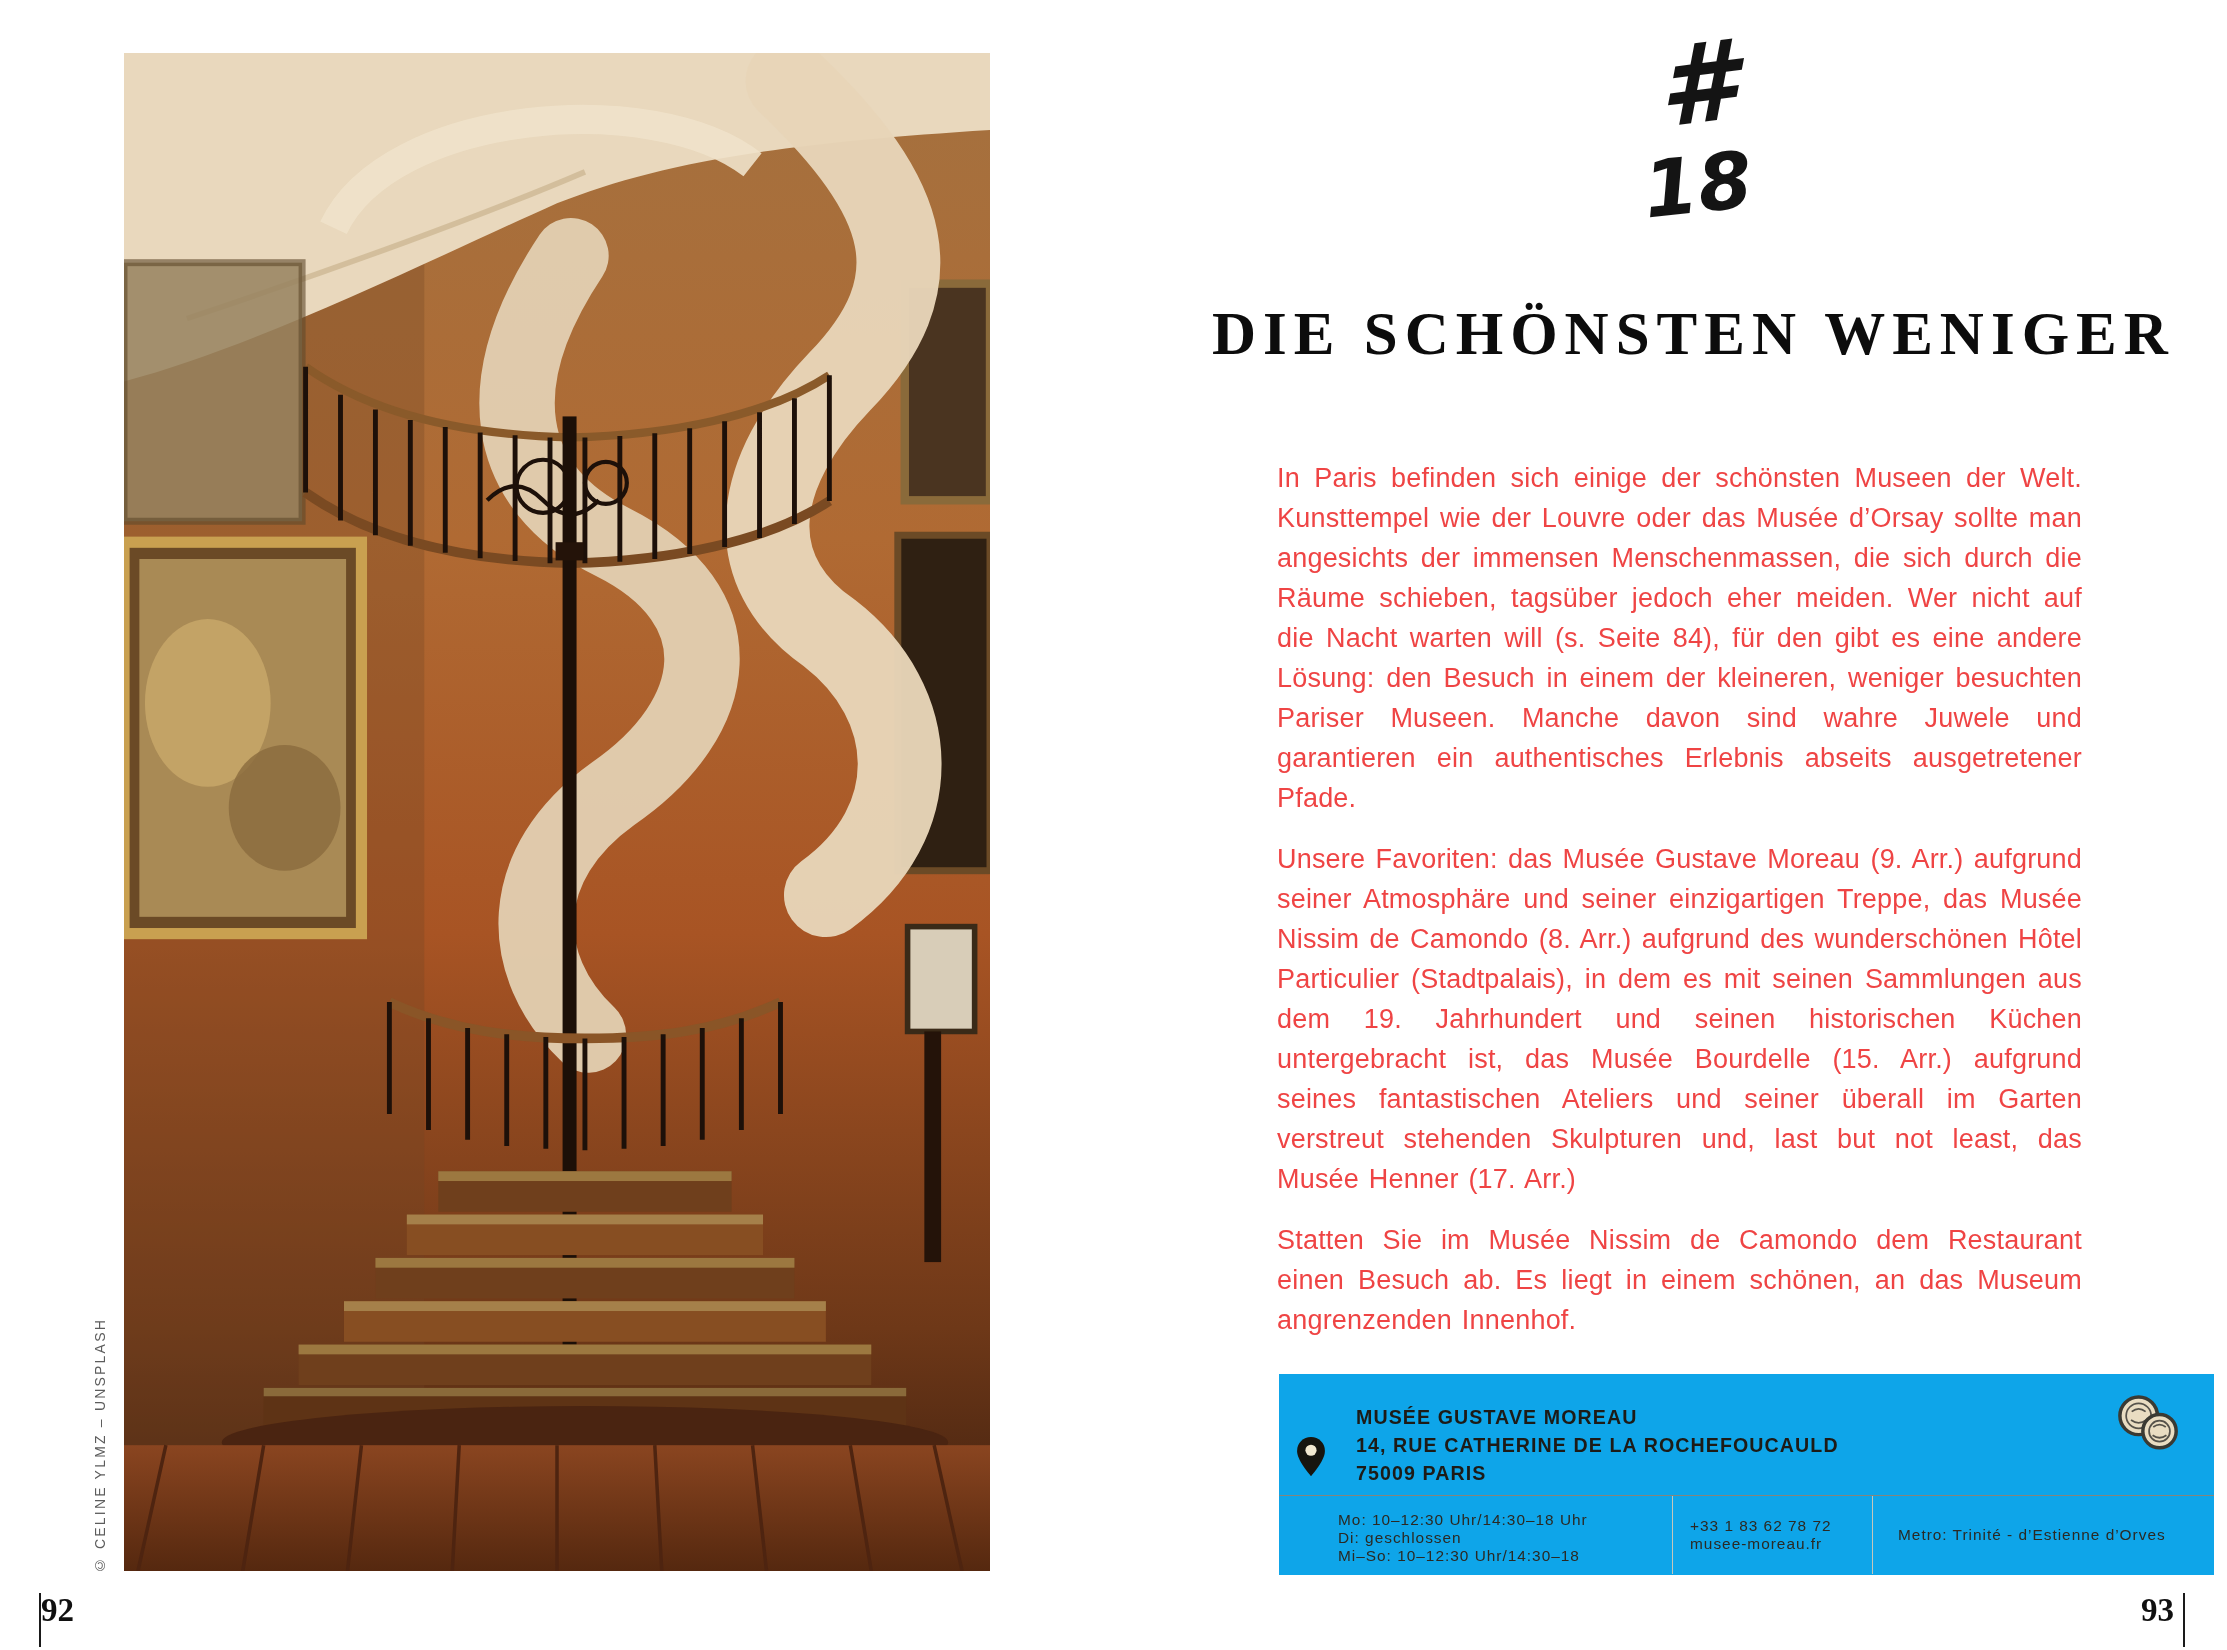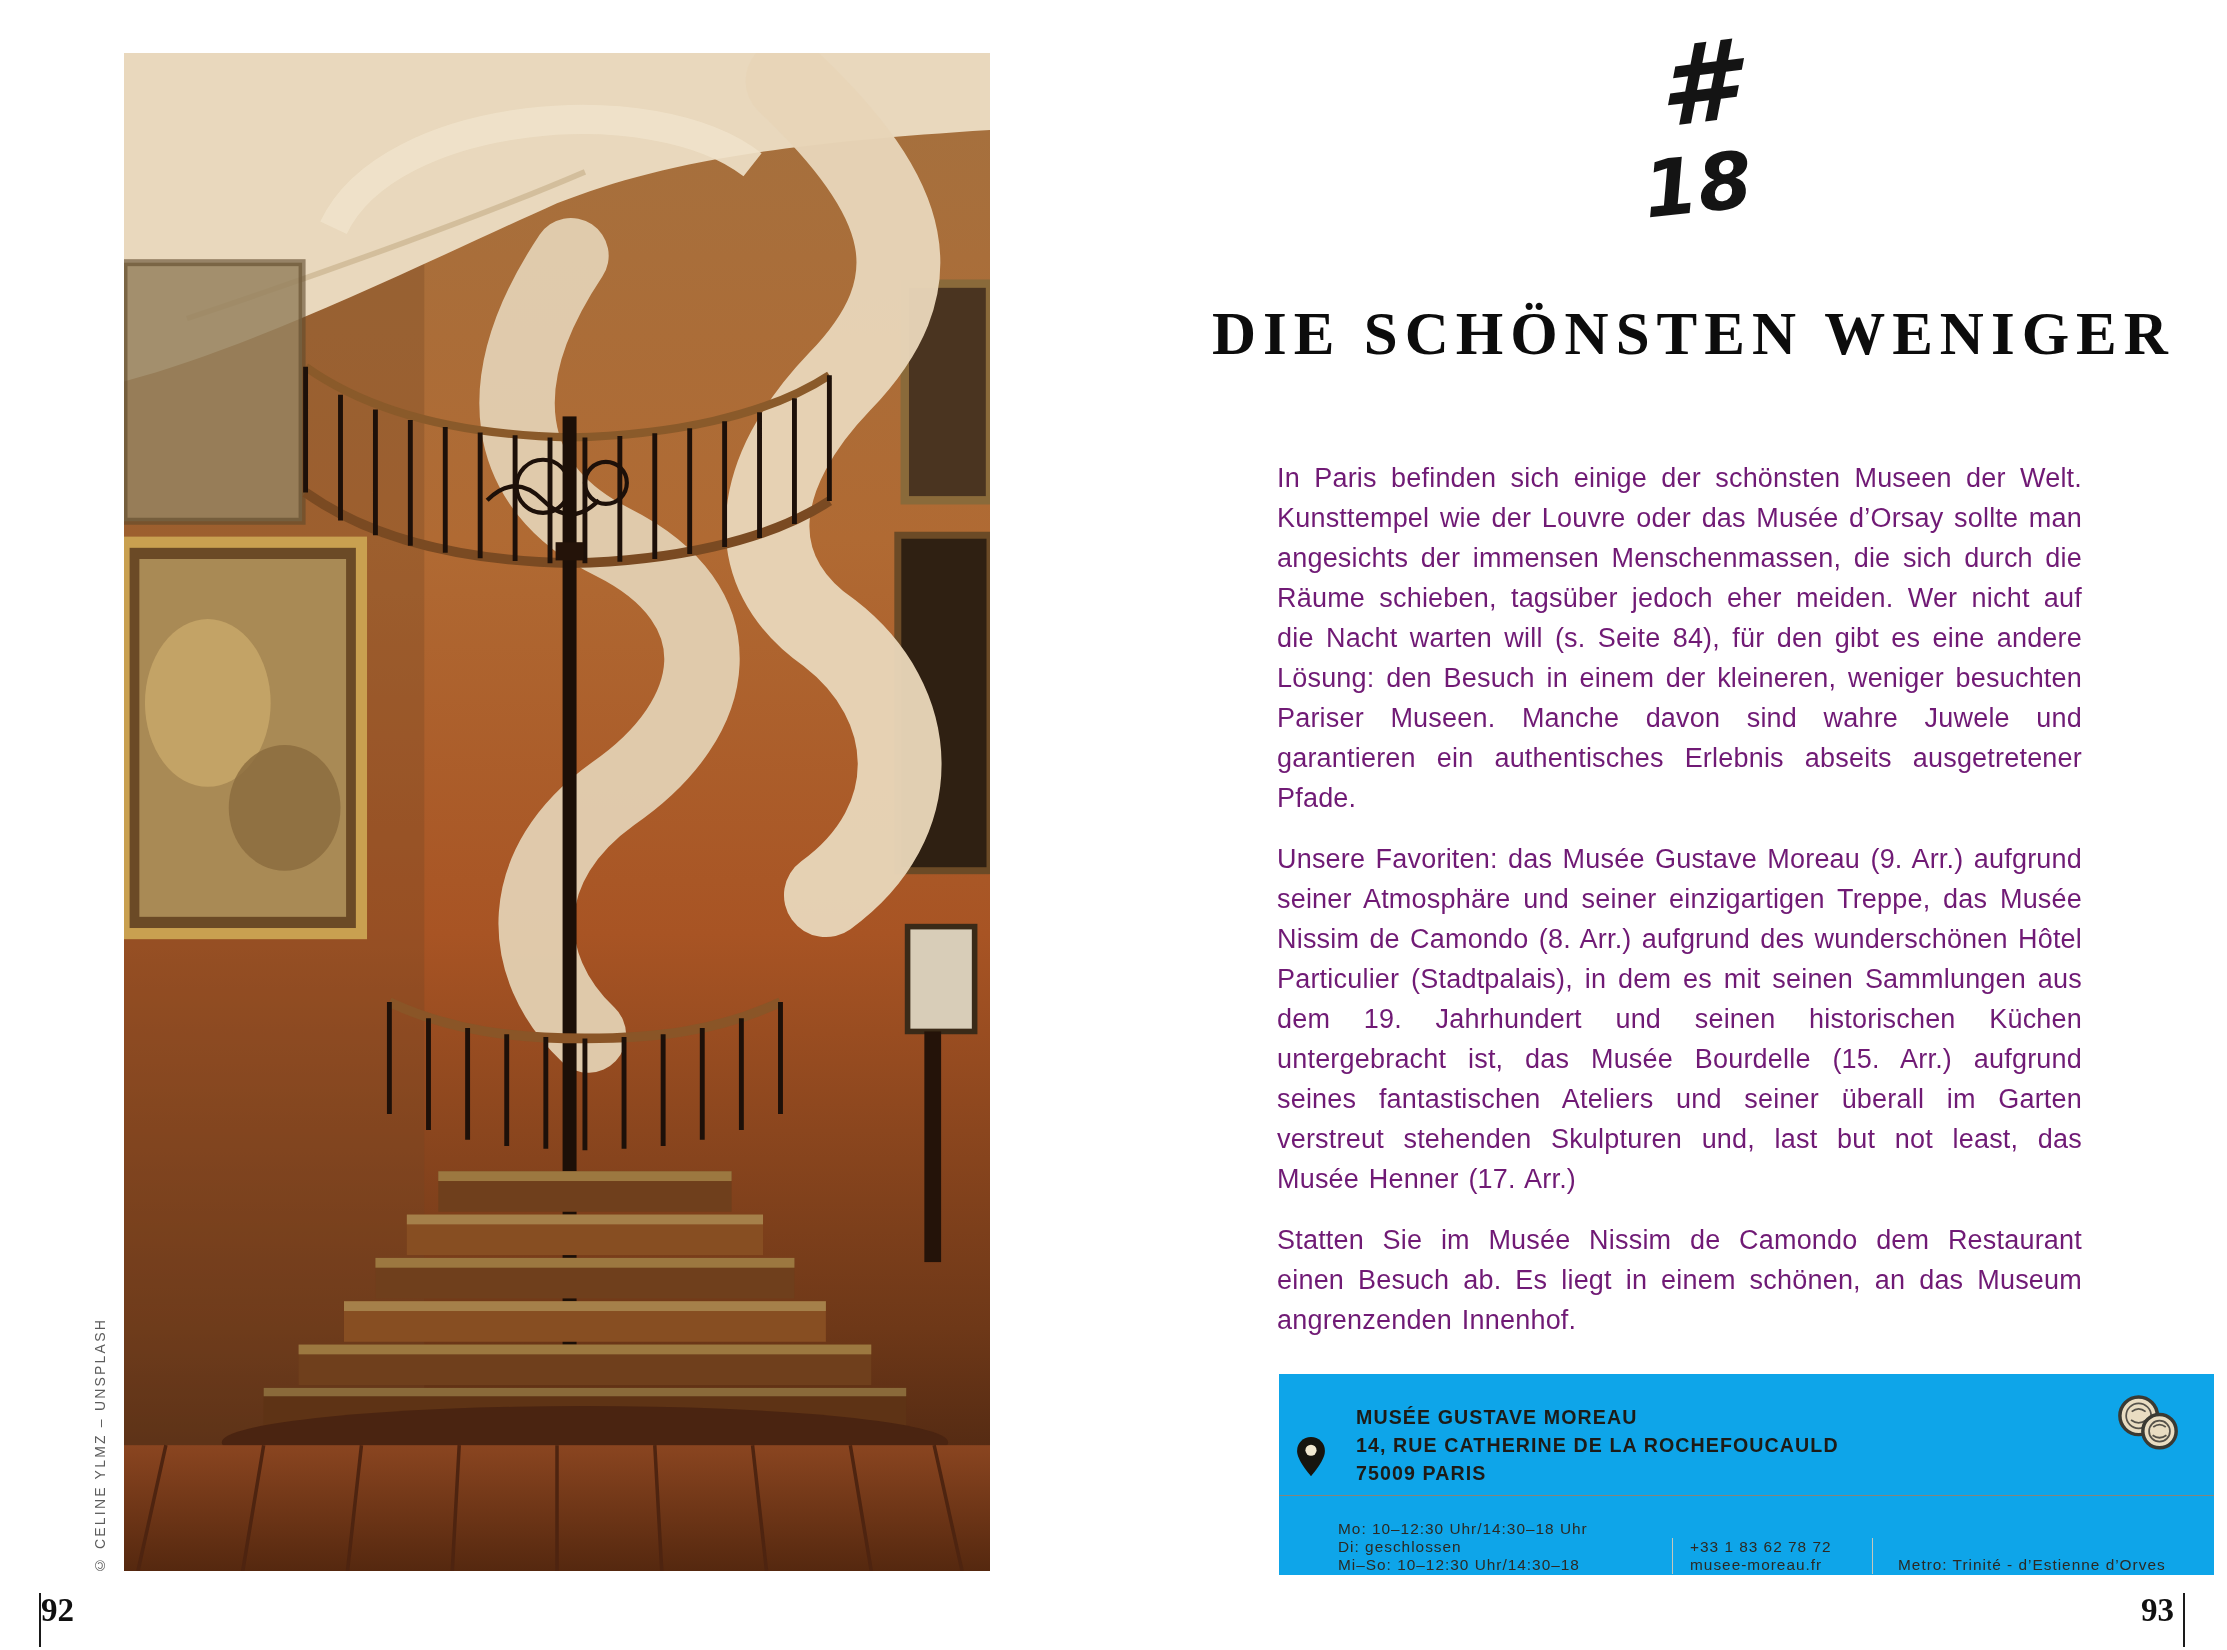--- a/index.html
+++ b/index.html
@@ -58,21 +58,21 @@
     font-size: 61px; line-height: 63px; letter-spacing: 7px; white-space: nowrap;
   }
   .title-line2 {
     font-family: "Liberation Serif", serif; font-weight: normal;
     font-size: 61px; line-height: 63px; letter-spacing: 8.4px; white-space: nowrap;
     color: #121212;
   }
 
   .body-col {
     position: absolute; left: 1277px; top: 458px; width: 805px;
-    font-size: 27px; line-height: 40px; color: #701a75;
+    font-size: 27px; line-height: 40px; color: #ef4444;
     text-align: justify; letter-spacing: 0.2px; word-spacing: 2.1px;
   }
   .body-col p { margin: 0 0 21px 0; }
   .body-col p:last-child { margin-bottom: 0; }
 
   
   .infobox {
     position: absolute; left: 1279px; top: 1374px;
     width: 935px; height: 201px; background: #0ea5e9;
     color: #26241f;
@@ -82,21 +82,21 @@
     border-bottom: 1.4px solid #85857c;
   }
   .pin-icon { position: absolute; left: 17.5px; top: 63px; width: 28px; height: 39px; }
   .venue-block { position: absolute; left: 77px; top: 29px; }
   .venue-line {
     font-weight: bold; font-size: 19.6px; line-height: 28px;
     letter-spacing: 1.1px; color: #1d1b17; white-space: nowrap;
   }
   .coins-icon { position: absolute; right: 32px; top: 21px; width: 70px; height: 57px; }
 
-  .infobox-row { display: flex; height: 78px; align-items: flex-end; }
+  .infobox-row { display: flex; height: 78px; }
   .infobox-cell { box-sizing: border-box; }
   .cell-hours { width: 393px; padding: 15.4px 0 0 59px; }
   .cell-contact { width: 201px; border-left: 1.4px solid #c6c6ba; border-right: 1.4px solid #c6c6ba;
                   display: flex; flex-direction: column; justify-content: center; padding-left: 17px; }
   .cell-metro { width: 339px; display: flex; align-items: center; padding-left: 25px; }
   .small-line { font-size: 15.4px; line-height: 18px; letter-spacing: 1px; color: #2b2923; white-space: nowrap; }
 
   .icon-svg { display: block; width: 100%; height: 100%; }
 </style>
 </head>

